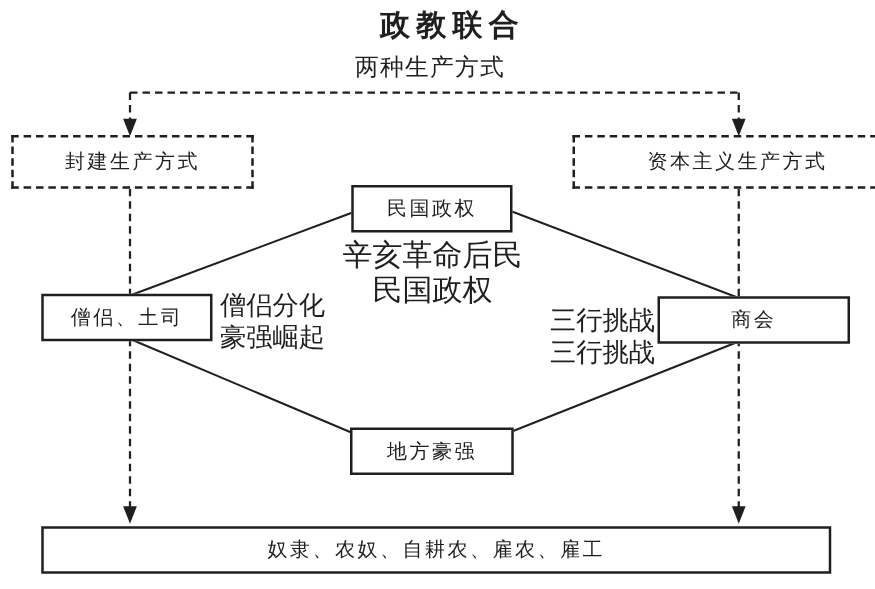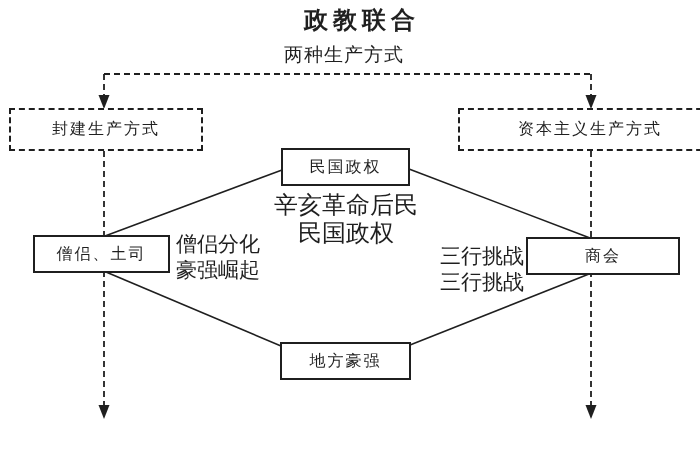--- a/index.html
+++ b/index.html
@@ -129,14 +129,15 @@
 
   <div id="chamber-note" class="note center">
     <div>三行挑战</div>
     <div>三行挑战</div>
   </div>
 
   <div class="node solid" style="left:526px; top:237px; width:154px; height:38px;">商会</div>
 
   <div class="node solid" style="left:280px; top:342px; width:131px; height:38px;">地方豪强</div>
 
+  <div class="node solid" style="left:33px; top:421px; width:632px; height:38px;">奴隶、农奴、自耕农、雇农、雇工</div>
 
 </div>
 
 </body></html>

